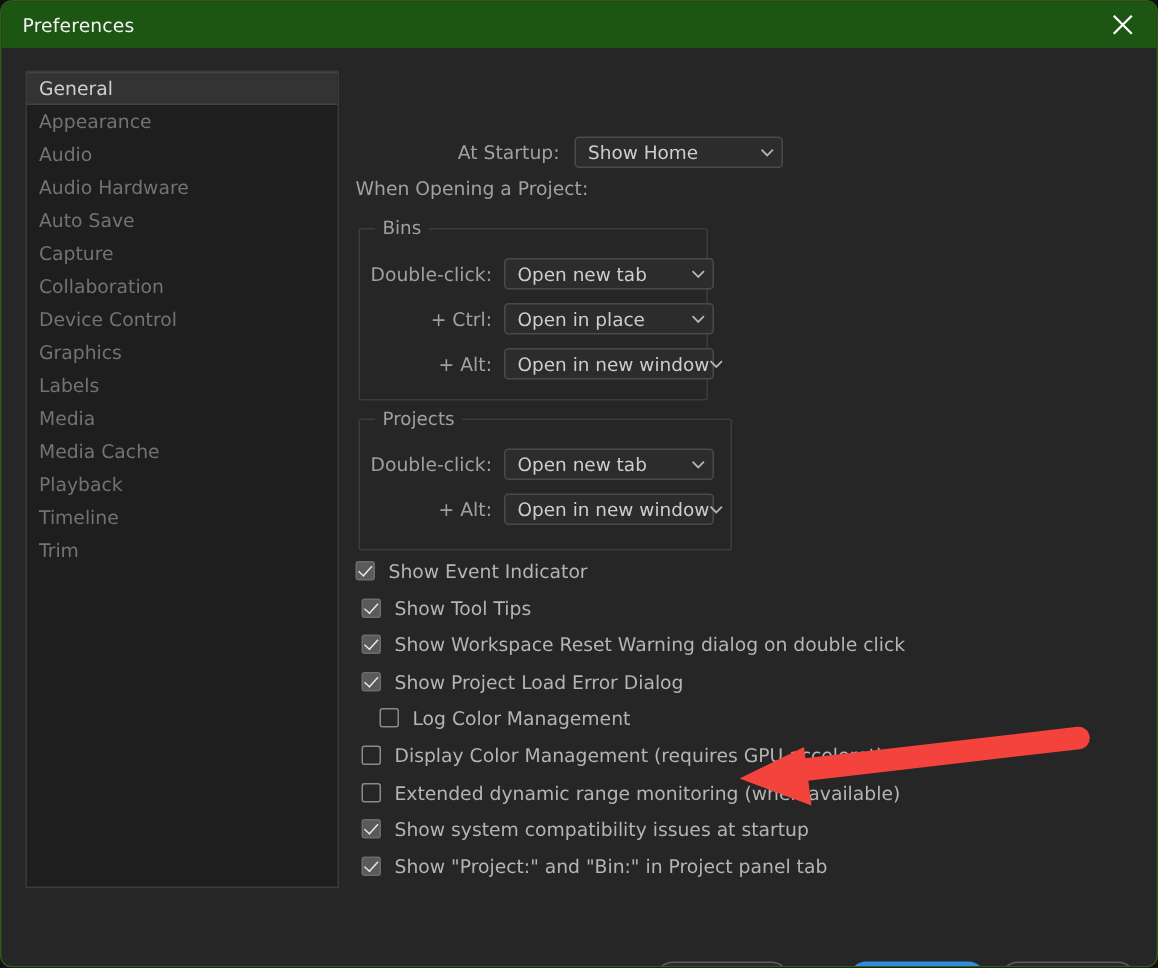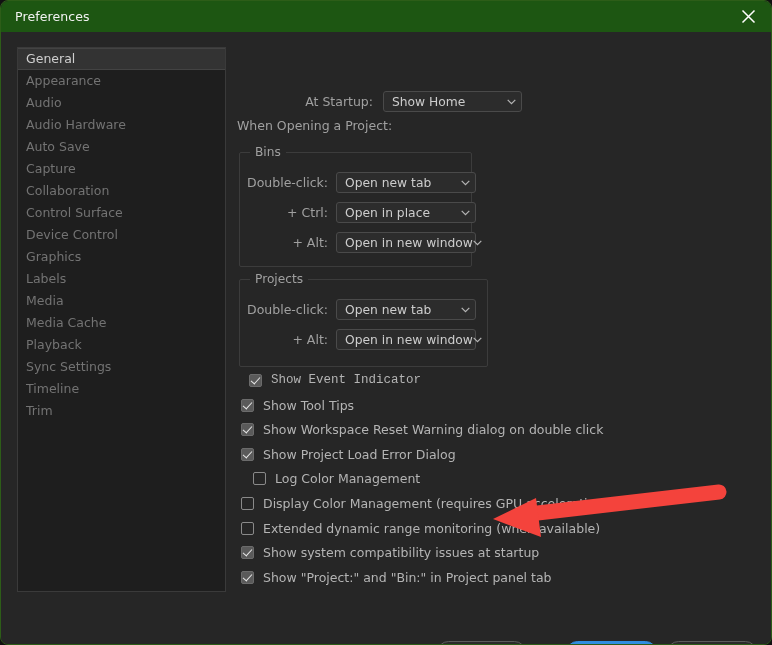--- a/index.html
+++ b/index.html
@@ -232,28 +232,26 @@
   <div class="dialog-body">
 
     <div class="sidebar" id="sidebar">
         <div class="side-item selected"><span>General</span></div>
         <div class="side-item"><span>Appearance</span></div>
         <div class="side-item"><span>Audio</span></div>
         <div class="side-item"><span>Audio Hardware</span></div>
         <div class="side-item"><span>Auto Save</span></div>
         <div class="side-item"><span>Capture</span></div>
         <div class="side-item"><span>Collaboration</span></div>
-        <div class="side-item"><span>Control Surface</span></div>
         <div class="side-item"><span>Device Control</span></div>
         <div class="side-item"><span>Graphics</span></div>
         <div class="side-item"><span>Labels</span></div>
         <div class="side-item"><span>Media</span></div>
         <div class="side-item"><span>Media Cache</span></div>
         <div class="side-item"><span>Playback</span></div>
-        <div class="side-item"><span>Sync Settings</span></div>
         <div class="side-item"><span>Timeline</span></div>
         <div class="side-item"><span>Trim</span></div>
       </div>
 
     <div class="pane">
 
       <div class="row-top" style="left:0; top:59px;">
         <span class="field-label" style="width:136px;">At Startup:</span>
         <div class="dropdown" style="width:139px; margin-left:10px;">
           <span class="dd-text">Show Home</span>
@@ -330,21 +328,21 @@
                   <svg width="9" height="6" viewBox="0 0 9 6">
                     <path d="M0.7 0.8 L4.5 4.6 L8.3 0.8" stroke="#b5b5b5" stroke-width="1.2" fill="none"></path>
                   </svg>
                 </span>
               </div>
             </div>
           </div>
       </div>
 
       <div id="checkbox-list">
-          <div class="cbrow" style="left: 12px; top: 341px; font-family: Liberation Mono, monospace;">
+          <div class="cbrow" style="left: 0; top: 341px;">
             <span class="cbox on"></span>
             <span class="cblabel">Show Event Indicator</span>
           </div>
           <div class="cbrow" style="left: 4px; top: 365.6px;">
             <span class="cbox on"></span>
             <span class="cblabel">Show Tool Tips</span>
           </div>
           <div class="cbrow" style="left: 4px; top: 390.2px;">
             <span class="cbox on"></span>
             <span class="cblabel">Show Workspace Reset Warning dialog on double click</span>

